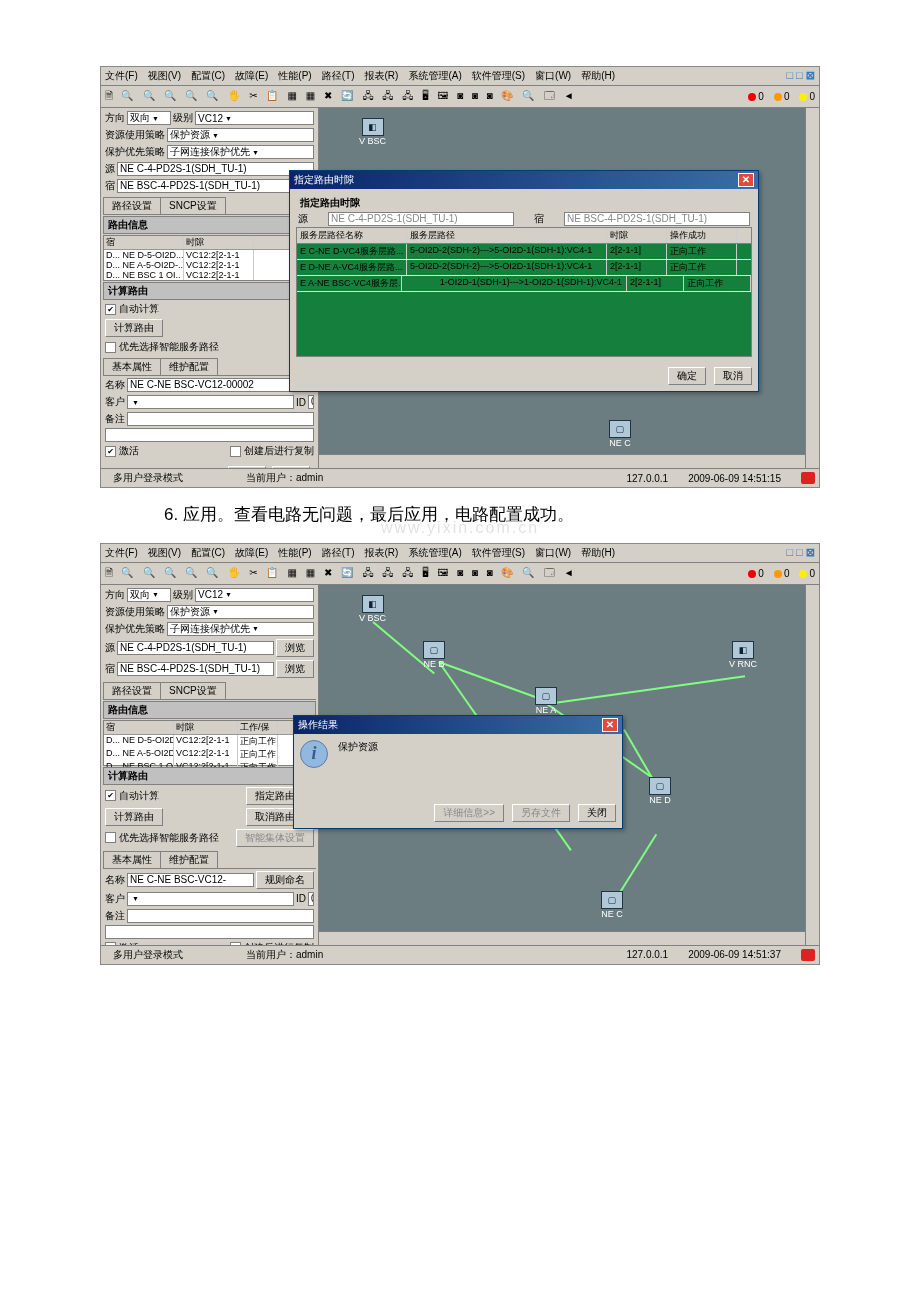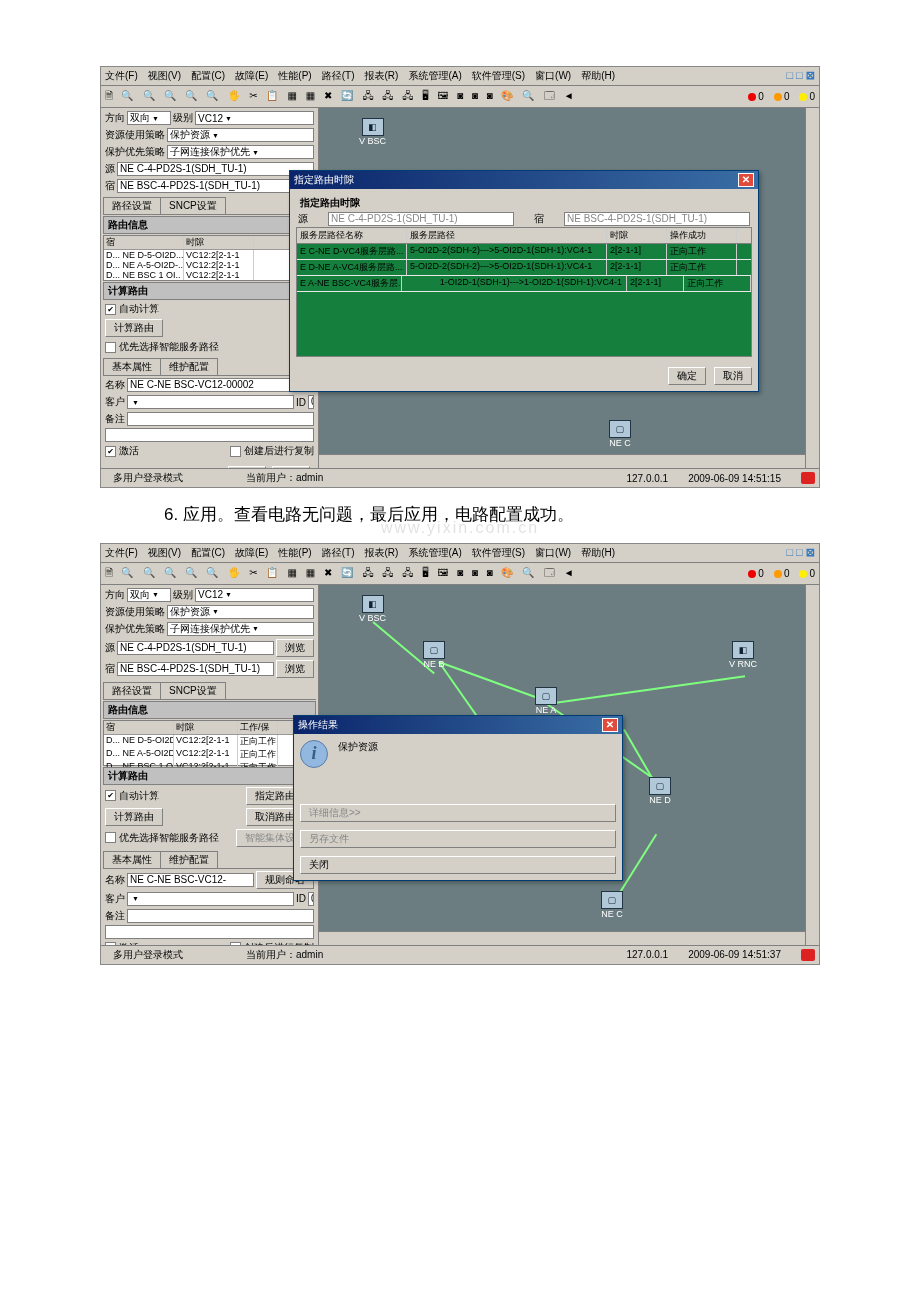--- a/index.html
+++ b/index.html
@@ -590,21 +590,21 @@
         <div class="modal" style="left:-26px; top:130px; width:330px;">
           <div class="modal-title">
             <span>操作结果</span>
             <span class="close-r">✕</span>
           </div>
           <div class="modal-body">
             <div style="display:flex; align-items:flex-start; gap:10px; min-height:56px;">
               <div class="info-icon">i</div>
               <div>保护资源</div>
             </div>
-            <div style="display:flex; justify-content:flex-end; gap:8px; padding-top:8px;flex-direction:column;">
+            <div style="display:flex; justify-content:flex-end; gap:8px; padding-top:8px;">
               <span class="btn" style="color:#888;">详细信息&gt;&gt;</span>
               <span class="btn" style="color:#888;">另存文件</span>
               <span class="btn">关闭</span>
             </div>
           </div>
         </div>
       </div>
     </div>
     <div class="sc-statusbar">
       <span class="sb-item">多用户登录模式</span>

